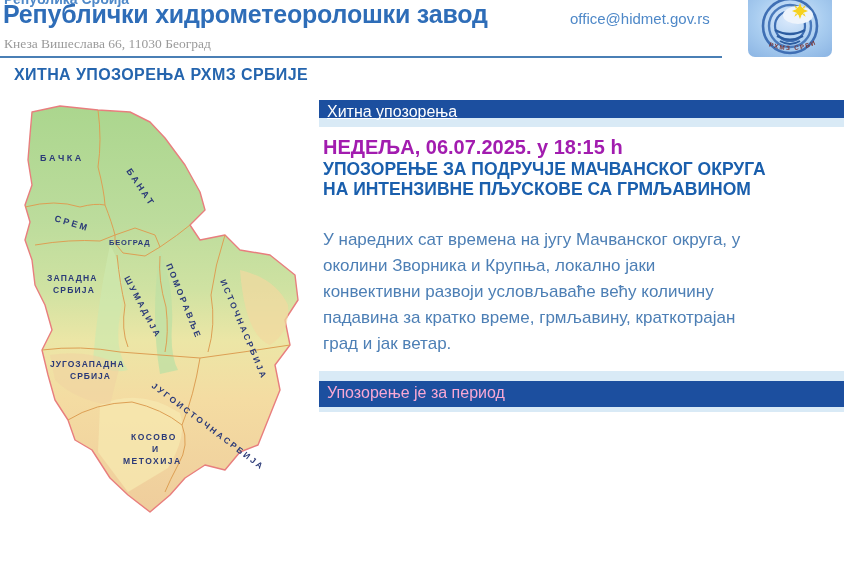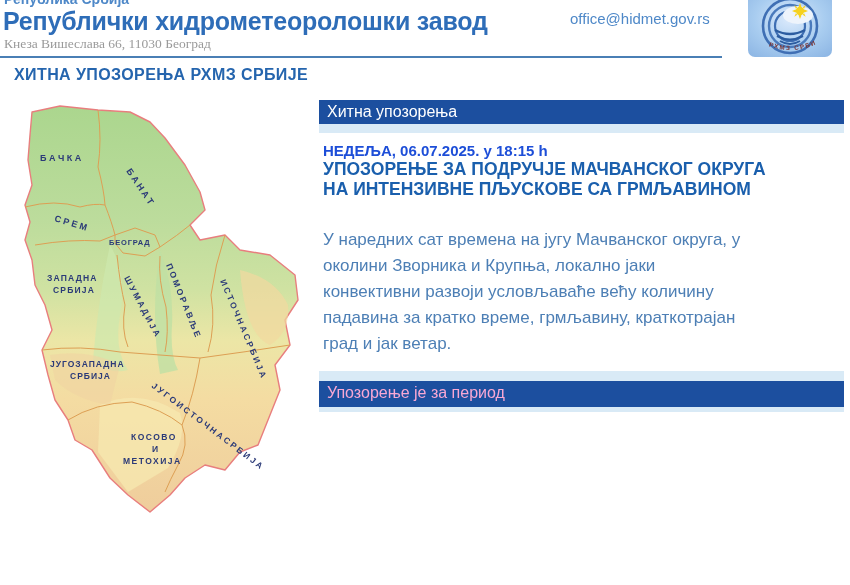--- a/index.html
+++ b/index.html
@@ -2,45 +2,45 @@
 <html><head>
 <meta charset="utf-8">
 <style>
   * { margin:0; padding:0; box-sizing:border-box; }
   html,body { width:850px; height:585px; background:#ffffff; overflow:hidden;
               font-family:"Liberation Sans", sans-serif; position:relative; }
 
   
   .country   { position:absolute; left:4px; top:-9px; font-size:14px; font-weight:bold;
                color:#4e88c8; white-space:nowrap; }
-  .org-title { position:absolute; left:3px; top:7px; font-size:25px; font-weight:bold;
+  .org-title { position:absolute; left:3px; top:0; font-size:25px; font-weight:bold;
                color:#2e6db8; white-space:nowrap; letter-spacing:-0.2px; }
   .address   { position:absolute; left:4px; top:36px; font-size:13.5px; color:#9a9a9a;
                white-space:nowrap;font-family:Liberation Serif, serif; }
   .email     { position:absolute; left:570px; top:10px; font-size:15px; color:#4e88c8;
                text-decoration:none; }
   .logo      { position:absolute; left:748px; top:-6px; width:84px; height:63px; }
   .header-rule { position:absolute; left:0; top:56px; width:722px; height:2px;
                background:#4a7fb5; }
   .page-title{ position:absolute; left:14px; top:66px; font-size:16px; font-weight:bold;
                color:#2565ae; letter-spacing:0.4px; white-space:nowrap; }
 
   
   .map-wrap  { position:absolute; left:10px; top:95px; width:300px; height:430px; }
   .map-wrap svg { width:100%; height:100%; display:block; }
   .rg-label  { font-family:"Liberation Sans",sans-serif; font-weight:bold;
                fill:#2b3a78; }
 
   
   .panel     { position:absolute; left:319px; top:100px; width:525px; }
   .panel-bar { background:#1c4f9f; color:#ffffff; font-size:16px; line-height:20px;
-               padding:2px 8px; height:24px; }
+               padding:2px 8px; height:18px;text-decoration:underline; }
   .strip     { height:9px; background:#d9eaf6; }
   .panel-content { background:#ffffff; padding:9px 4px 14px 4px; }
-  .dt-line   { font-size:15px; font-weight:bold; color:#1d4ed8; }
+  .dt-line   { font-size:20px; font-weight:bold; color:#a21caf; }
   .headline  { font-size:17.5px; font-weight:bold; color:#1a5fad;
                line-height:20px; white-space:pre-line; }
   .body-text { margin-top:28px; font-size:17px; color:#4d7fb5; line-height:26px;
                white-space:pre-line; }
   .strip2    { height:10px; background:#d9eaf6; }
   .period-bar{ background:#1c4f9f; color:#f9a8d4; padding:2px 8px 4px 8px; }
   .period-label { font-size:16px; line-height:20px; }
   .period-line  { font-size:17px; font-weight:bold; line-height:20px; white-space:pre; }
   .strip3    { height:5px; background:#d9eaf6; }
 </style>

